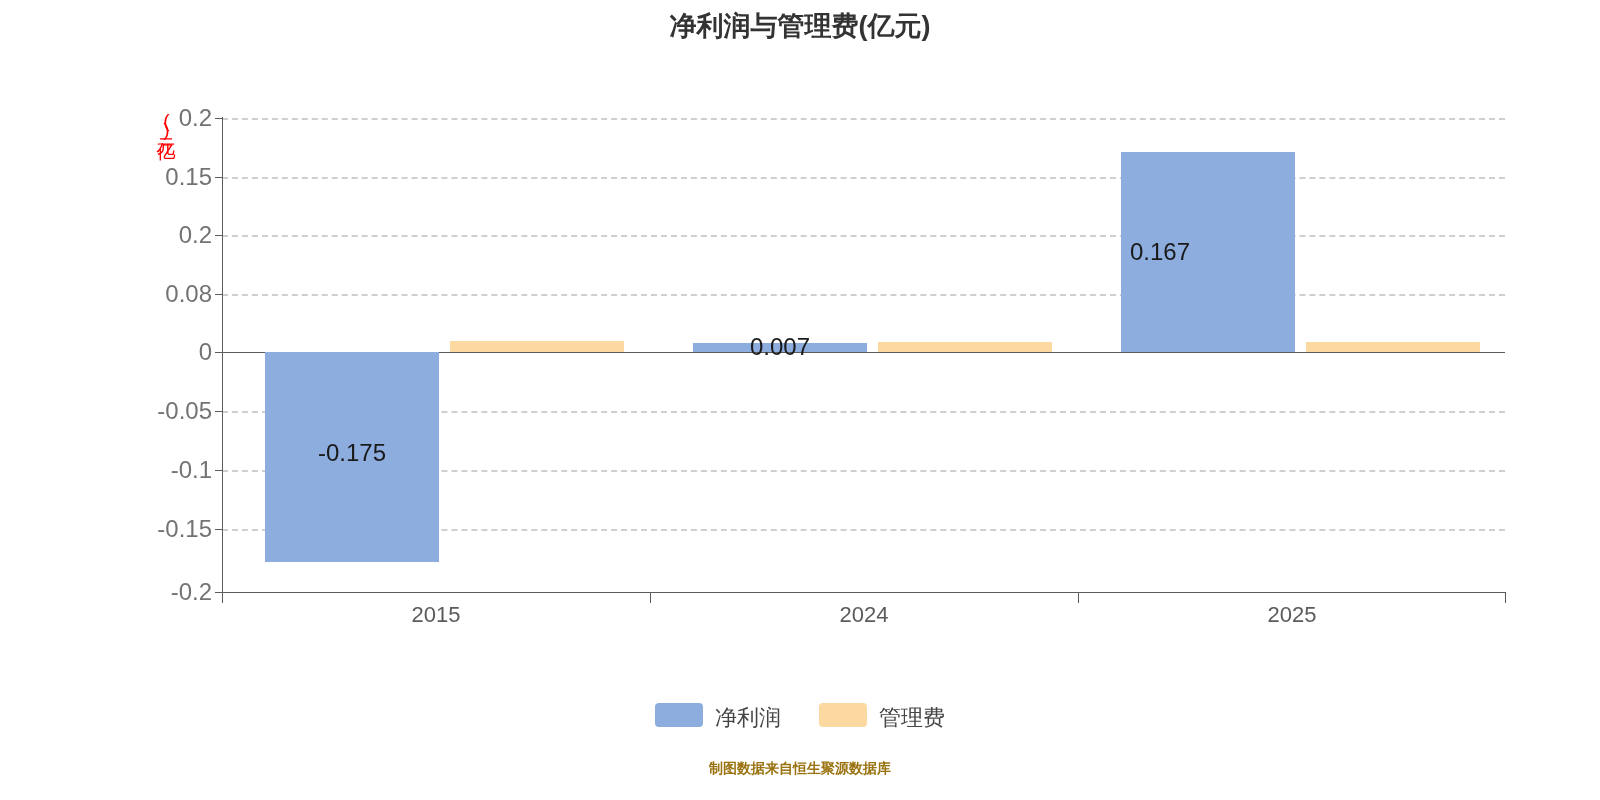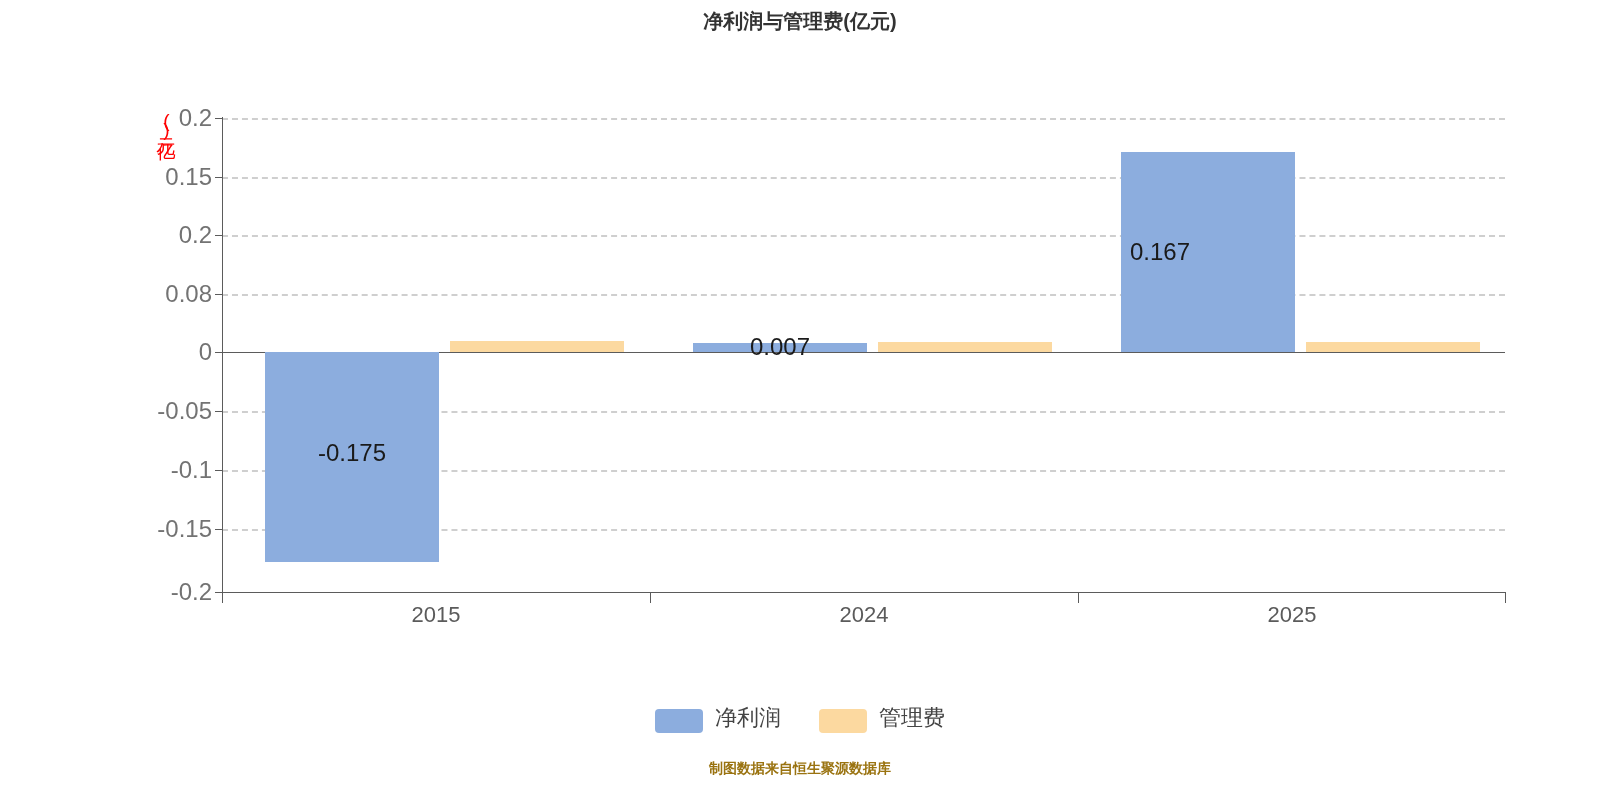--- a/index.html
+++ b/index.html
@@ -15,21 +15,21 @@
     overflow: hidden;
   }
 
   
   #chart-title {
     position: absolute;
     left: 0;
     top: 8px;
     width: 1600px;
     text-align: center;
-    font-size: 20px;
+    font-size: 27px;
     font-weight: bold;
     color: #333333;
     letter-spacing: 0px;
   }
 
   
   #y-axis-line {
     position: absolute;
     left: 222px;
     top: 117px;
@@ -138,21 +138,21 @@
     left: 0;
     top: 703px;
     width: 1600px;
     display: flex;
     justify-content: center;
     align-items: center;
     gap: 38px;
   }
   .legend-entry {
     display: flex;
-    align-items: flex-end;
+    align-items: flex-start;
     gap: 12px;
   }
   .legend-swatch {
     width: 48px;
     height: 24px;
     border-radius: 4px;
   }
   .legend-swatch.series-profit { background: #8cadde; }
   .legend-swatch.series-admin  { background: #fcd9a0; }
   .legend-text {

